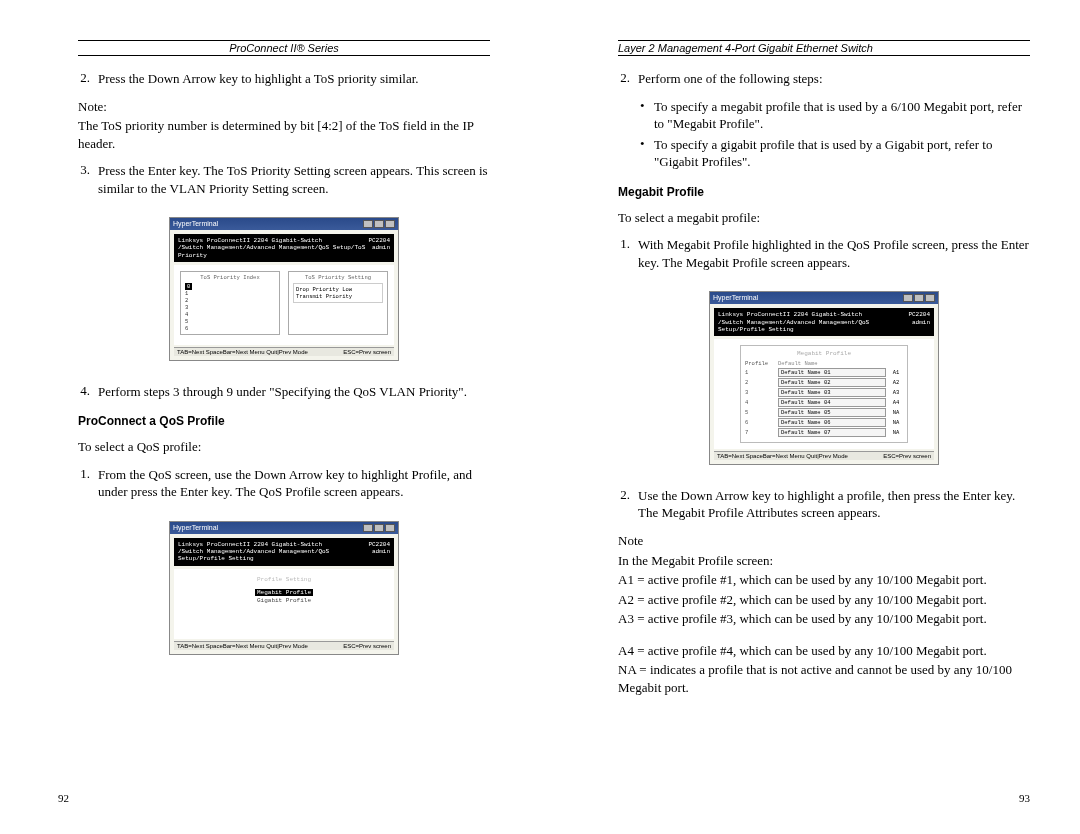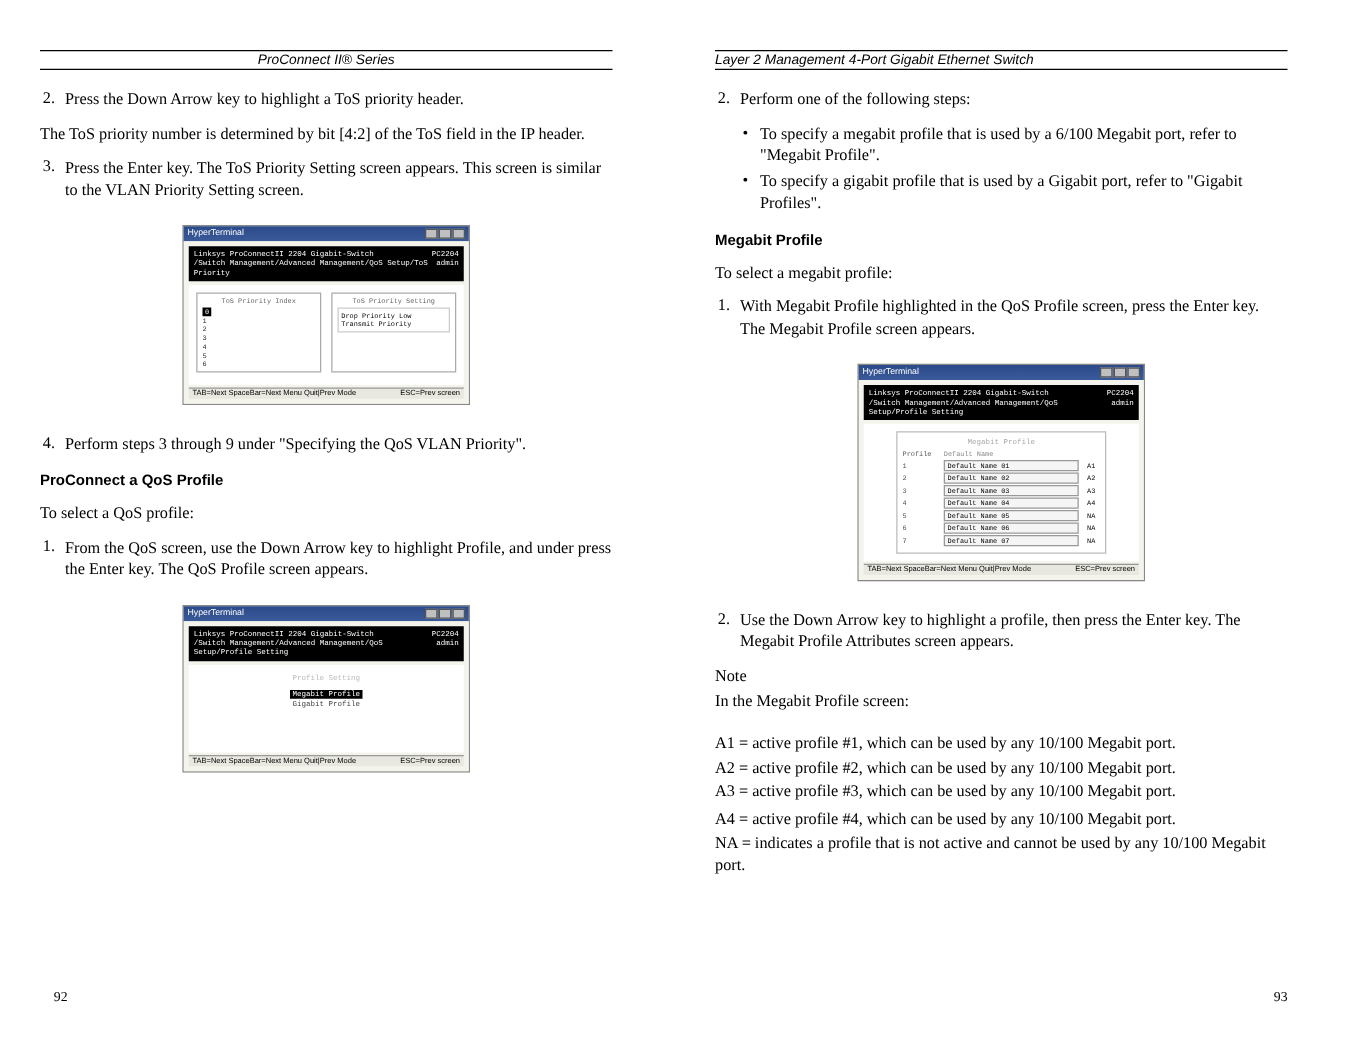--- a/index.html
+++ b/index.html
@@ -8,21 +8,21 @@
     font-family: Georgia, 'Times New Roman', serif;
     font-size: 13px;
     color: #000;
     width: 1080px;
     height: 834px;
     display: flex;
   }
   .page {
     width: 540px;
     height: 834px;
-    padding: 40px 50px 30px 32px;
+    padding: 40px 50px 30px 78px;
     position: relative;
   }
   .header-line {
     border-top: 1px solid #000;
     border-bottom: 1px solid #000;
     padding: 1px 0;
     margin-bottom: 14px;
   }
   .header-text {
     font-style: italic;
@@ -125,37 +125,38 @@
   .mb-header { text-align: center; color: #aaa; font-size: 6px; margin-bottom: 3px; }
   .mb-row { display: flex; align-items: center; gap: 3px; margin: 1px 0; }
   .mb-label { width: 30px; font-size: 5.5px; color: #555; }
   .mb-field { border: 1px solid #999; background:#f5f5f5; padding: 0 2px; font-size:5.5px; flex:1; }
   .mb-status { width: 14px; text-align:center; font-size:5.5px; }
   .page-num {
     position: absolute;
     bottom: 30px;
     font-size: 11px;
   }
-  .page-num-left { left: 43px; text-align: center; }
+  .page-num-left { left: 58px; text-align: center; }
   .page-num-right { right: 50px; }
   .selected { background:#000; color:#fff; padding:0 2px; }
 </style>
 </head>
 <body>
 
 <div class="page">
   <div class="header-line">
     <div class="header-text header-left">ProConnect II® Series</div>
   </div>
 
   <div class="list-item">
     <div class="list-num">2.</div>
-    <div class="list-text">Press the Down Arrow key to highlight a ToS priority header.</div>
-  </div>
-
+    <div class="list-text">Press the Down Arrow key to highlight a ToS priority similar.</div>
+  </div>
+
+  <div class="body-text note-label">Note:</div>
   <div class="body-text">The ToS priority number is determined by bit [4:2] of the ToS field in the IP header.</div>
 
   <div class="list-item">
     <div class="list-num">3.</div>
     <div class="list-text">Press the Enter key. The ToS Priority Setting screen appears. This screen is similar to the VLAN Priority Setting screen.</div>
   </div>
 
   <div class="screenshot">
     <div class="app-window">
       <div class="titlebar">
@@ -362,21 +363,21 @@
       </div>
     </div>
   </div>
 
   <div class="list-item">
     <div class="list-num">2.</div>
     <div class="list-text">Use the Down Arrow key to highlight a profile, then press the Enter key. The Megabit Profile Attributes screen appears.</div>
   </div>
 
   <div class="body-text note-label">Note</div>
-  <div class="body-text" style="margin-bottom:16px">In the Megabit Profile screen:</div>
+  <div class="body-text" style="margin-bottom:2px">In the Megabit Profile screen:</div>
   <div class="body-text" style="margin-bottom:2px">A1 = active profile #1, which can be used by any 10/100 Megabit port.</div>
   <div class="body-text" style="margin-bottom:2px">A2 = active profile #2, which can be used by any 10/100 Megabit port.</div>
-  <div class="body-text" style="margin-bottom:4px">A3 = active profile #3, which can be used by any 10/100 Megabit port.</div>
+  <div class="body-text" style="margin-bottom:14px">A3 = active profile #3, which can be used by any 10/100 Megabit port.</div>
   <div class="body-text" style="margin-bottom:2px">A4 = active profile #4, which can be used by any 10/100 Megabit port.</div>
   <div class="body-text">NA = indicates a profile that is not active and cannot be used by any 10/100 Megabit port.</div>
 
   <div class="page-num page-num-right">93</div>
 </div>
 
 </body></html>

